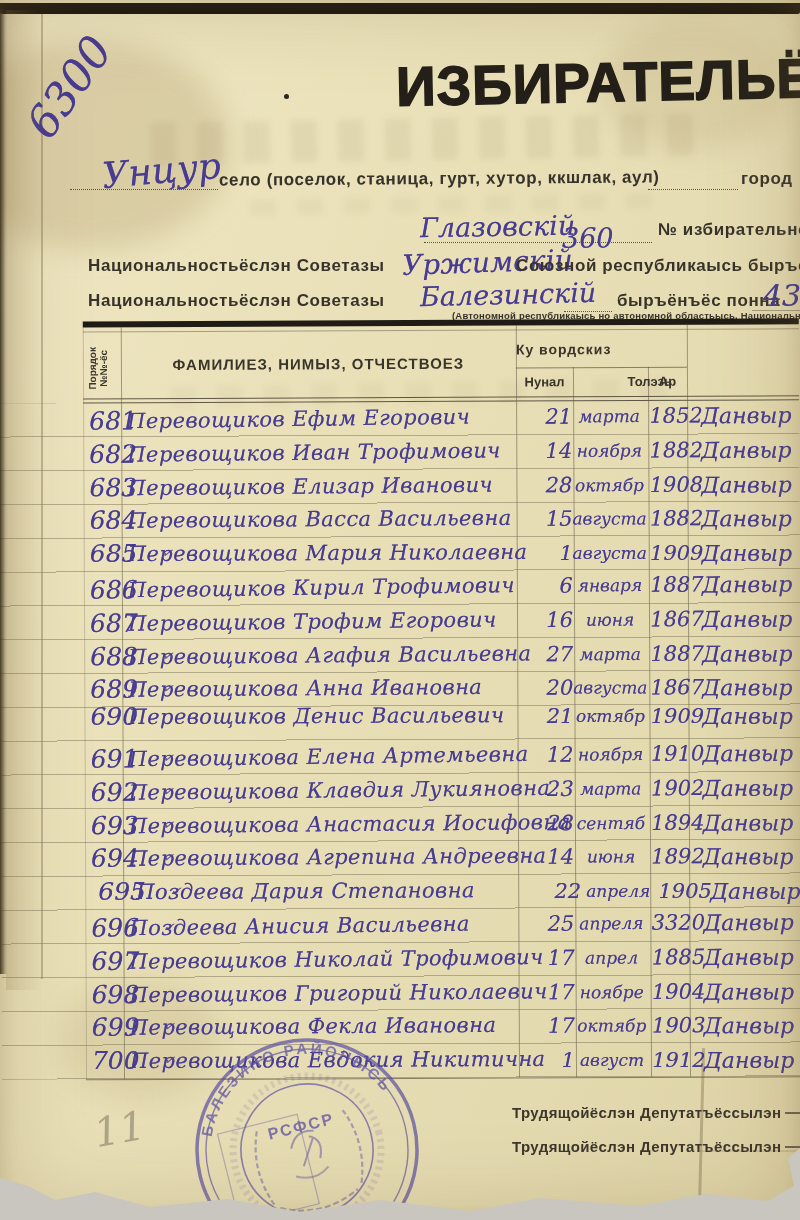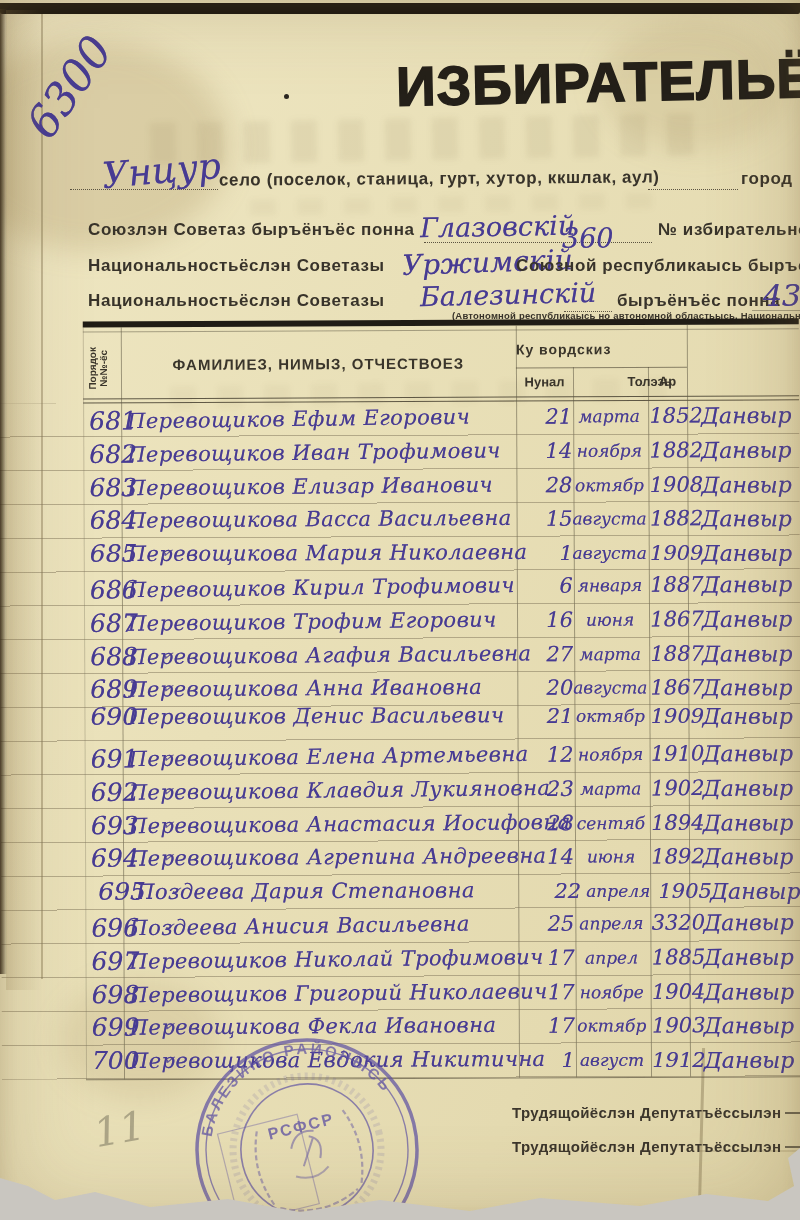--- a/index.html
+++ b/index.html
@@ -77,21 +77,20 @@
 
     <div class="abs" id="title">ИЗБИРАТЕЛЬЁС</div>
     <div class="abs" style="left:284px;top:94px;width:5px;height:5px;background:#2a2620;border-radius:50%;"></div>
 
     <div class="abs dots" style="left:70px;top:188px;width:148px;"></div>
     <div class="abs hw" style="left:102px;top:150px;font-size:36px;transform:rotate(-5deg);">Унцур</div>
     <div class="abs print" style="left:219px;top:169px;font-size:17px;transform:rotate(-.4deg);">село (поселок, станица, гурт, хутор, ккшлак, аул)</div>
     <div class="abs dots" style="left:648px;top:188px;width:90px;"></div>
     <div class="abs print" style="left:741px;top:169px;font-size:17px;">город</div>
 
-    <div class="abs print" style="left:88px;top:220px;font-size:17px;">Союзлэн Советаз быръёнъёс понна</div>
     <div class="abs dots" style="left:424px;top:241px;width:228px;"></div>
     <div class="abs hw" style="left:420px;top:211px;font-size:27px;transform:rotate(-1deg);">Глазовскій</div>
     <div class="abs hw" style="left:562px;top:223px;font-size:27px;">360</div>
     <div class="abs print" style="left:658px;top:220px;font-size:17px;">№ избирательной</div>
 
     <div class="abs print" style="left:88px;top:256px;font-size:17px;">Национальностьёслэн Советазы</div>
     <div class="abs hw" style="left:402px;top:246px;font-size:28px;transform:rotate(-2deg);">Уржимскій</div>
     <div class="abs print" style="left:516px;top:256px;font-size:17px;">Союзной республикаысь быръёнъёс п</div>
 
     <div class="abs print" style="left:88px;top:291px;font-size:17px;">Национальностьёслэн Советазы</div>

